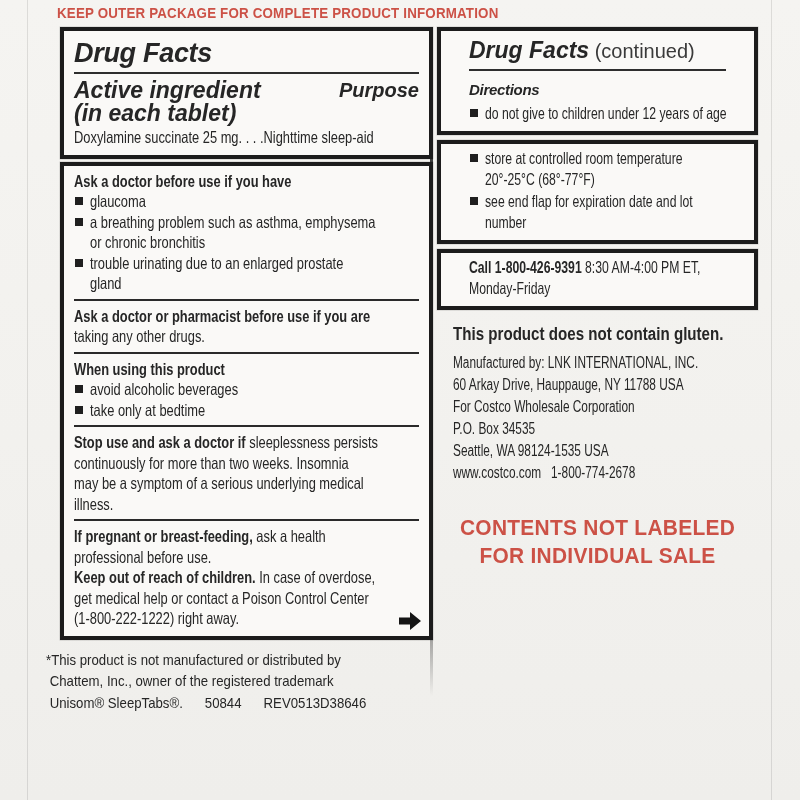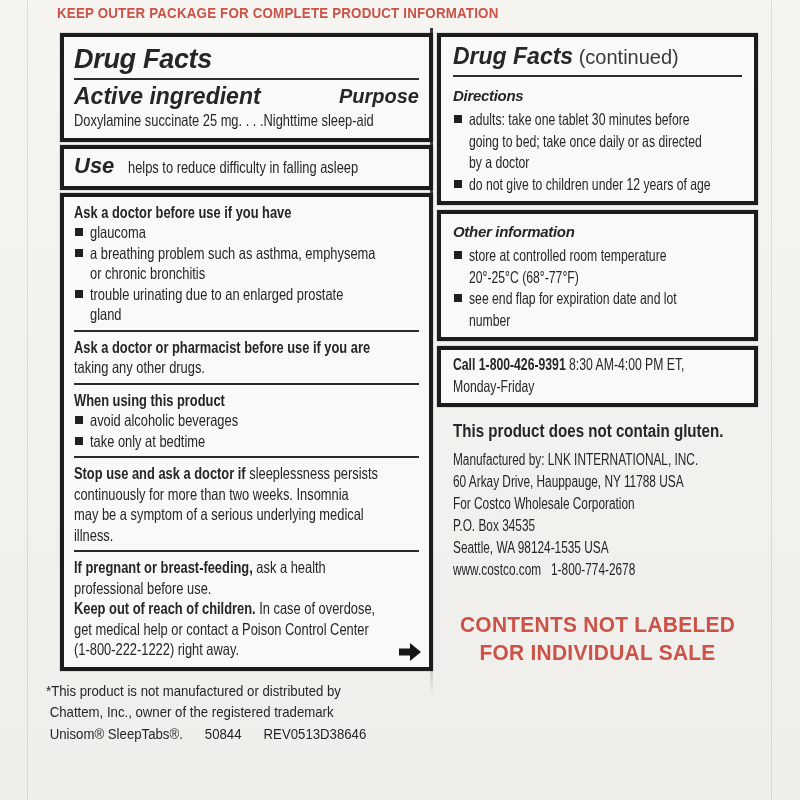--- a/index.html
+++ b/index.html
@@ -15,28 +15,28 @@
   .photo-bg{position:absolute; inset:0;
     background:linear-gradient(180deg,#f5f4f1 0%, #f2f1ee 55%, #efeeeb 100%);}
   .edge{position:absolute; top:0; bottom:0; width:1px; background:rgba(0,0,0,.10);}
   .edge.left{left:27px;} .edge.right{left:771px;}
   .crease{position:absolute; left:430px; top:28px; width:3px; height:668px;
     background:linear-gradient(180deg, rgba(25,25,25,.85) 0%, rgba(25,25,25,.75) 82%, rgba(25,25,25,0) 100%);}
 
   .top-notice{position:absolute; left:57px; top:5px; font-size:14.5px; font-weight:bold;
     color:var(--accent-red); white-space:pre; transform:scaleX(.92); transform-origin:0 0; letter-spacing:.2px;}
 
-  .col{position:absolute; top:33px;}
+  .col{position:absolute; top:27px;}
   .col-left{left:60px; width:373px; --sx:.78; --lh:20.5px; --fs:16.5px;}
   .col-right{left:437px; width:321px; --sx:.74; --lh:21.5px; --fs:16.5px;}
 
   .box{border:4px solid var(--border); background:var(--panel-bg);
     box-shadow:0 0 0 .5px rgba(0,0,0,.18); position:relative;}
   .col-left .box{margin-bottom:3px; padding:5px 10px 7px;}
-  .col-right .box{margin-bottom:5px; padding:4px 12px 6px;}
+  .col-right .box{margin-bottom:5px; padding:4px 28px 6px;}
 
   .ln{white-space:pre; font-size:var(--fs); line-height:var(--lh);
     transform:scaleX(var(--sx)); transform-origin:0 0;}
   .b{font-weight:bold;}
 
   .df-title{font-size:27px; line-height:30px; font-weight:bold; font-style:italic; letter-spacing:-.3px; padding-top:2px;}
   .df-title-r{font-size:23px; line-height:27px; padding-top:2px;}
   .df-title-r .t{font-weight:bold; font-style:italic;}
   .df-title-r .cont{font-size:20px; color:#3a3a3a;}
   .rule{height:2px; background:#2e2e2e; margin:4px 0 5px;}
@@ -84,32 +84,27 @@
 <div class="top-notice">KEEP OUTER PACKAGE FOR COMPLETE PRODUCT INFORMATION</div>
 
 <div class="col col-left">
 
   <div class="box">
     <div class="df-title">Drug Facts</div>
     <div class="rule"></div>
     <div class="ai-row">
       <div class="ai-h">
         <div>Active ingredient</div>
+        <div>(in each tablet)</div>
       </div>
       <div class="purpose">Purpose</div>
     </div>
     <div class="ln ai-val">Doxylamine succinate 25 mg. . . .Nighttime sleep-aid</div>
   </div>
 
-  <div class="box">
-    <div class="use-row">
-      <span class="use-label">Use</span>
-      <span class="ln" style="display:inline-block">helps to reduce difficulty in falling asleep</span>
-    </div>
-  </div>
 
   <div class="box">
 
     <div class="ln b">Ask a doctor before use if you have</div>
     <div class="bul">
       <span class="sq"></span>
       <div class="bl">
           <div class="ln">glaucoma</div>
         </div>
     </div>
@@ -179,35 +174,26 @@
 
 <div class="col col-right">
 
   <div class="box">
     <div class="df-title-r"><span class="t">Drug Facts</span><span class="cont"> (continued)</span></div>
     <div class="rule"></div>
     <div class="sec-title">Directions</div>
     <div class="bul">
       <span class="sq"></span>
       <div class="bl">
-        <div class="ln">adults: take one tablet 30 minutes before</div>
-        <div class="ln">going to bed; take once daily or as directed</div>
-        <div class="ln">by a doctor</div>
-      </div>
-    </div>
-    <div class="bul">
-      <span class="sq"></span>
-      <div class="bl">
           <div class="ln">do not give to children under 12 years of age</div>
         </div>
     </div>
   </div>
 
   <div class="box">
-    <div class="sec-title">Other information</div>
     <div class="bul">
       <span class="sq"></span>
       <div class="bl">
         <div class="ln">store at controlled room temperature</div>
         <div class="ln">20°-25°C (68°-77°F)</div>
       </div>
     </div>
     <div class="bul">
       <span class="sq"></span>
       <div class="bl">

